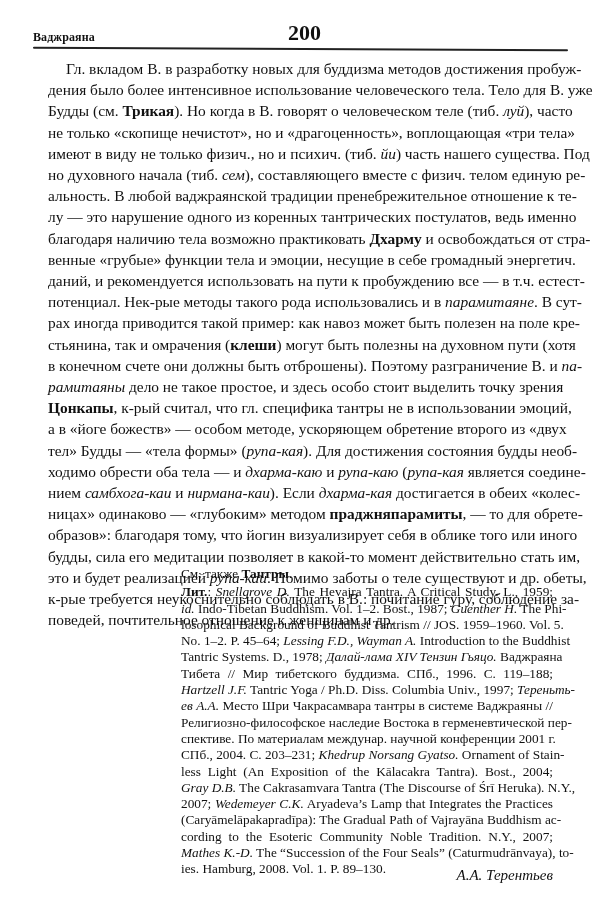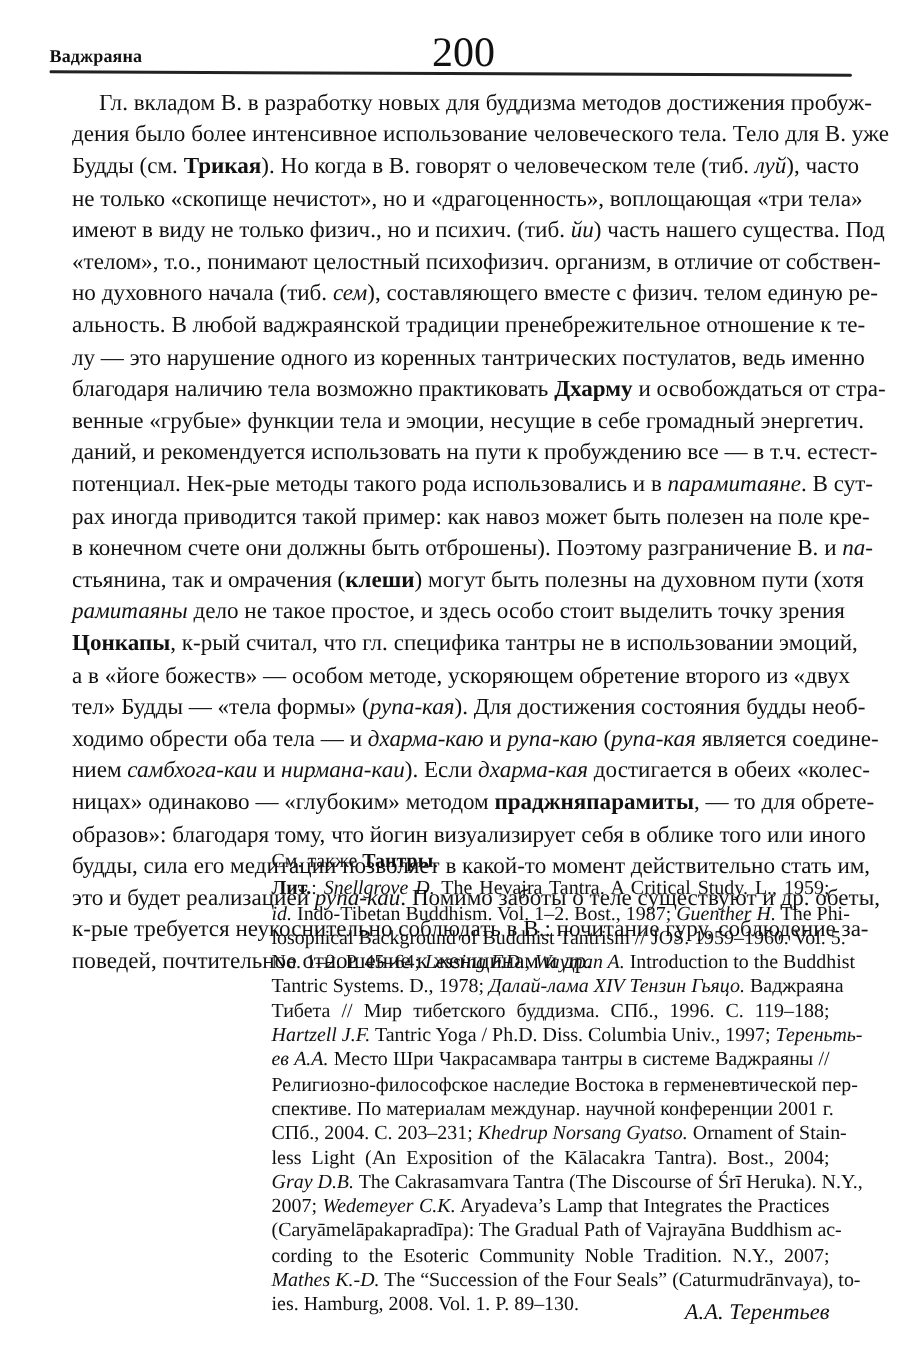--- a/index.html
+++ b/index.html
@@ -1,19 +1,19 @@
 <!DOCTYPE html>
 <html><head>
   <meta charset="utf-8">
   <style>
     html, body { margin: 0; padding: 0; background: #ffffff; }
     body { width: 600px; height: 912px; position: relative; overflow: hidden; color: #111; font-family: "Liberation Serif", "DejaVu Serif", serif; }
     .header { position: absolute; left: 33px; top: 0; width: 535px; height: 50px; }
     .running-head { position: absolute; left: 0; top: 30px; font-size: 12px; font-weight: bold; letter-spacing: 0.1px; }
-    .page-number { position: absolute; left: 255px; top: 20px; font-size: 28px; }
+    .page-number { position: absolute; left: 255px; top: 20px; font-size: 22px; font-weight: bold; }
     .rule { position: absolute; left: 33px; top: 48px; width: 535px; height: 1.6px; background: #222; border-radius: 1px; transform: skewY(0.25deg); }
     .main { position: absolute; left: 48px; top: 58px; width: 505px; font-size: 15.4px; line-height: 21.2px; text-align: justify; }
     .main p { margin: 0; text-indent: 18px; }
     .main .line { display: block; text-align: justify; text-align-last: justify; white-space: nowrap; }
     .main .line.last { text-align-last: left; }
     .refs { position: absolute; left: 181px; top: 566px; width: 372px; font-size: 13.3px; line-height: 16.3px; }
     .refs .line { display: block; text-align: justify; text-align-last: justify; white-space: nowrap; }
     .refs .line.last { text-align-last: left; }
     .see-also { margin-bottom: 2px; }
     .author { position: absolute; right: 47px; top: 867px; font-size: 15px; font-style: italic; }
@@ -29,31 +29,30 @@
 </div>
 <div class="rule"></div>
 
 <div class="main" id="main-text">
     <p style="text-indent: 0px;">
       <span class="line" style="padding-left: 18px;">Гл. вкладом В. в разработку новых для буддизма методов достижения пробуж-</span>
       <span class="line">дения было более интенсивное использование человеческого тела. Тело для В. уже</span>
       <span class="line">Будды (см. <b>Трикая</b>). Но когда в В. говорят о человеческом теле (тиб. <i>луй</i>), часто</span>
       <span class="line">не только «скопище нечистот», но и «драгоценность», воплощающая «три тела»</span>
       <span class="line">имеют в виду не только физич., но и психич. (тиб. <i>йи</i>) часть нашего существа. Под</span>
-      <span class="line">«телом», т.о., понимают целостный психофизич. организм, в отличие от собствен-</span>
       <span class="line">но духовного начала (тиб. <i>сем</i>), составляющего вместе с физич. телом единую ре-</span>
       <span class="line">альность. В любой ваджраянской традиции пренебрежительное отношение к те-</span>
       <span class="line">лу — это нарушение одного из коренных тантрических постулатов, ведь именно</span>
       <span class="line">благодаря наличию тела возможно практиковать <b>Дхарму</b> и освобождаться от стра-</span>
       <span class="line">венные «грубые» функции тела и эмоции, несущие в себе громадный энергетич.</span>
       <span class="line">даний, и рекомендуется использовать на пути к пробуждению все — в т.ч. естест-</span>
       <span class="line">потенциал. Нек-рые методы такого рода использовались и в <i>парамитаяне</i>. В сут-</span>
       <span class="line">рах иногда приводится такой пример: как навоз может быть полезен на поле кре-</span>
+      <span class="line">стьянина, так и омрачения (<b>клеши</b>) могут быть полезны на духовном пути (хотя</span>
       <span class="line">в конечном счете они должны быть отброшены). Поэтому разграничение В. и <i>па-</i></span>
-      <span class="line">стьянина, так и омрачения (<b>клеши</b>) могут быть полезны на духовном пути (хотя</span>
       <span class="line"><i>рамитаяны</i> дело не такое простое, и здесь особо стоит выделить точку зрения</span>
       <span class="line"><b>Цонкапы</b>, к-рый считал, что гл. специфика тантры не в использовании эмоций,</span>
       <span class="line">а в «йоге божеств» — особом методе, ускоряющем обретение второго из «двух</span>
       <span class="line">тел» Будды — «тела формы» (<i>рупа-кая</i>). Для достижения состояния будды необ-</span>
       <span class="line">ходимо обрести оба тела — и <i>дхарма-каю</i> и <i>рупа-каю</i> (<i>рупа-кая</i> является соедине-</span>
       <span class="line">нием <i>самбхога-каи</i> и <i>нирмана-каи</i>). Если <i>дхарма-кая</i> достигается в обеих «колес-</span>
       <span class="line">ницах» одинаково — «глубоким» методом <b>праджняпарамиты</b>, — то для обрете-</span>
       <span class="line">образов»: благодаря тому, что йогин визуализирует себя в облике того или иного</span>
       <span class="line">будды, сила его медитации позволяет в какой-то момент действительно стать им,</span>
       <span class="line">это и будет реализацией <i>рупа-каи</i>. Помимо заботы о теле существуют и др. обеты,</span>

